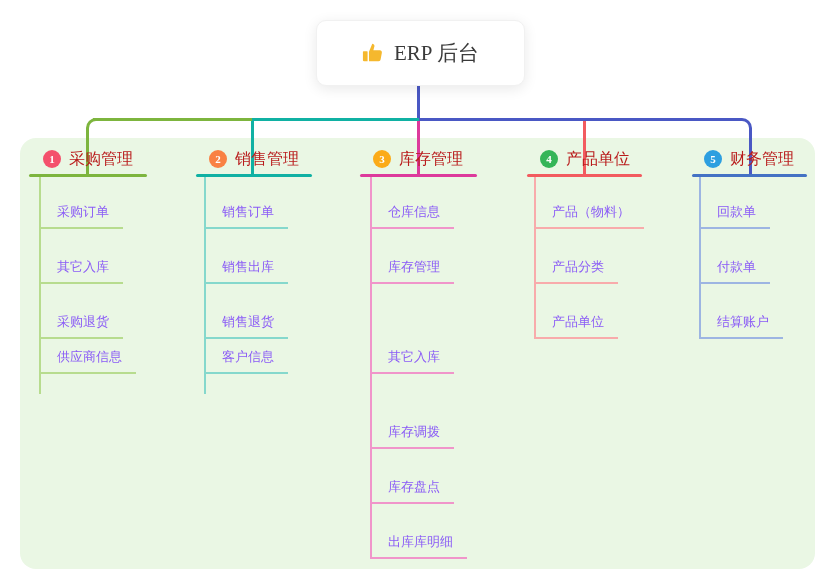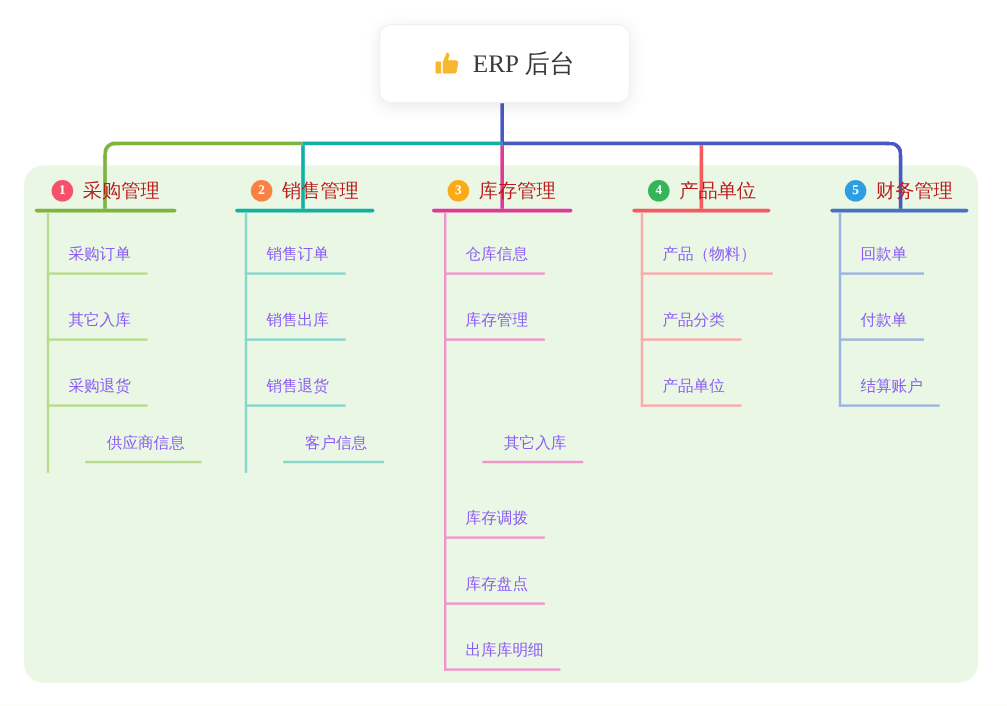--- a/index.html
+++ b/index.html
@@ -59,21 +59,21 @@
   .child{
     position:absolute;box-sizing:border-box;height:26px;padding:0 14px 6px 18px;
     border-bottom:2px solid;display:flex;align-items:flex-end;
     font-size:13px;color:#8b5cf6;white-space:nowrap;cursor:default;
   }
   .c1{left:39px;border-color:#b7dc8e;}
   .c2{left:204px;border-color:#85d8cc;}
   .c3{left:370px;border-color:#f095ca;}
   .c4{left:534px;border-color:#f8abab;}
   .c5{left:699px;border-color:#9db5e2;}
-  .r0{top:203px;} .r1{top:258px;} .r2{top:313px;} .r3{top:360px;margin-left:32px;}
+  .r0{top:203px;} .r1{top:258px;} .r2{top:313px;} .r3{top:348px;}
   .r4{top:423px;} .r5{top:478px;} .r6{top:533px;}
   .thumb{flex:0 0 auto;display:flex;}
 </style>
 </head>
 <body>
 
 <div class="canvas">
 
   <div class="panel"></div>
 

